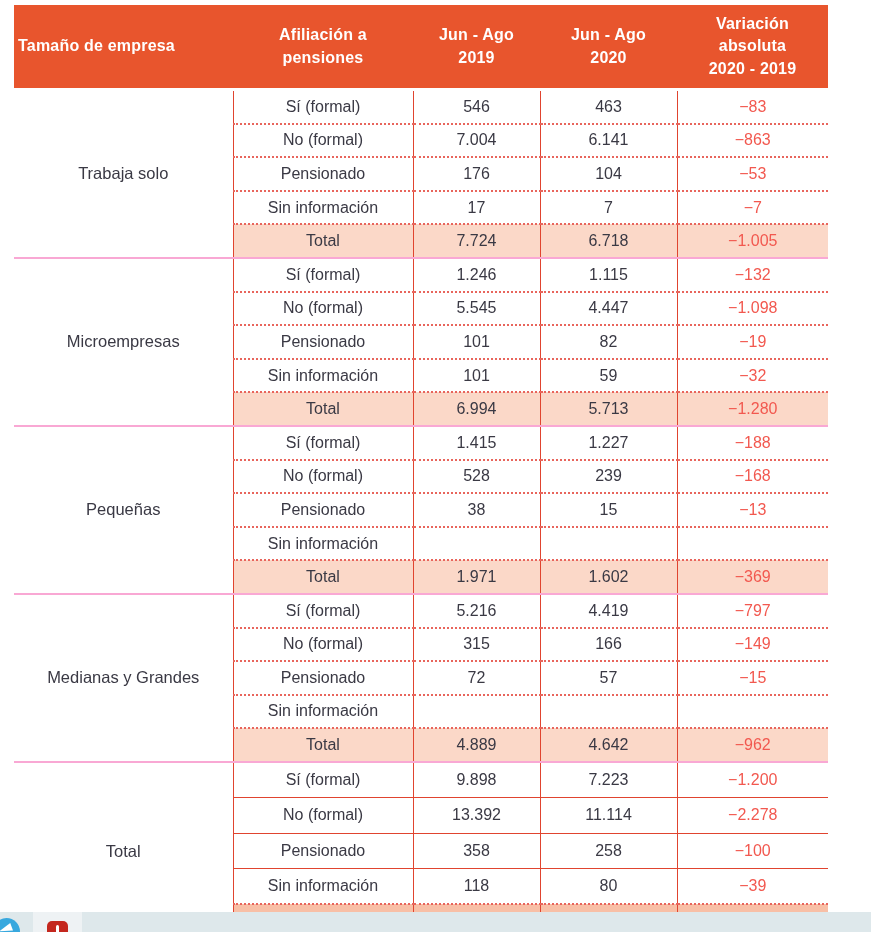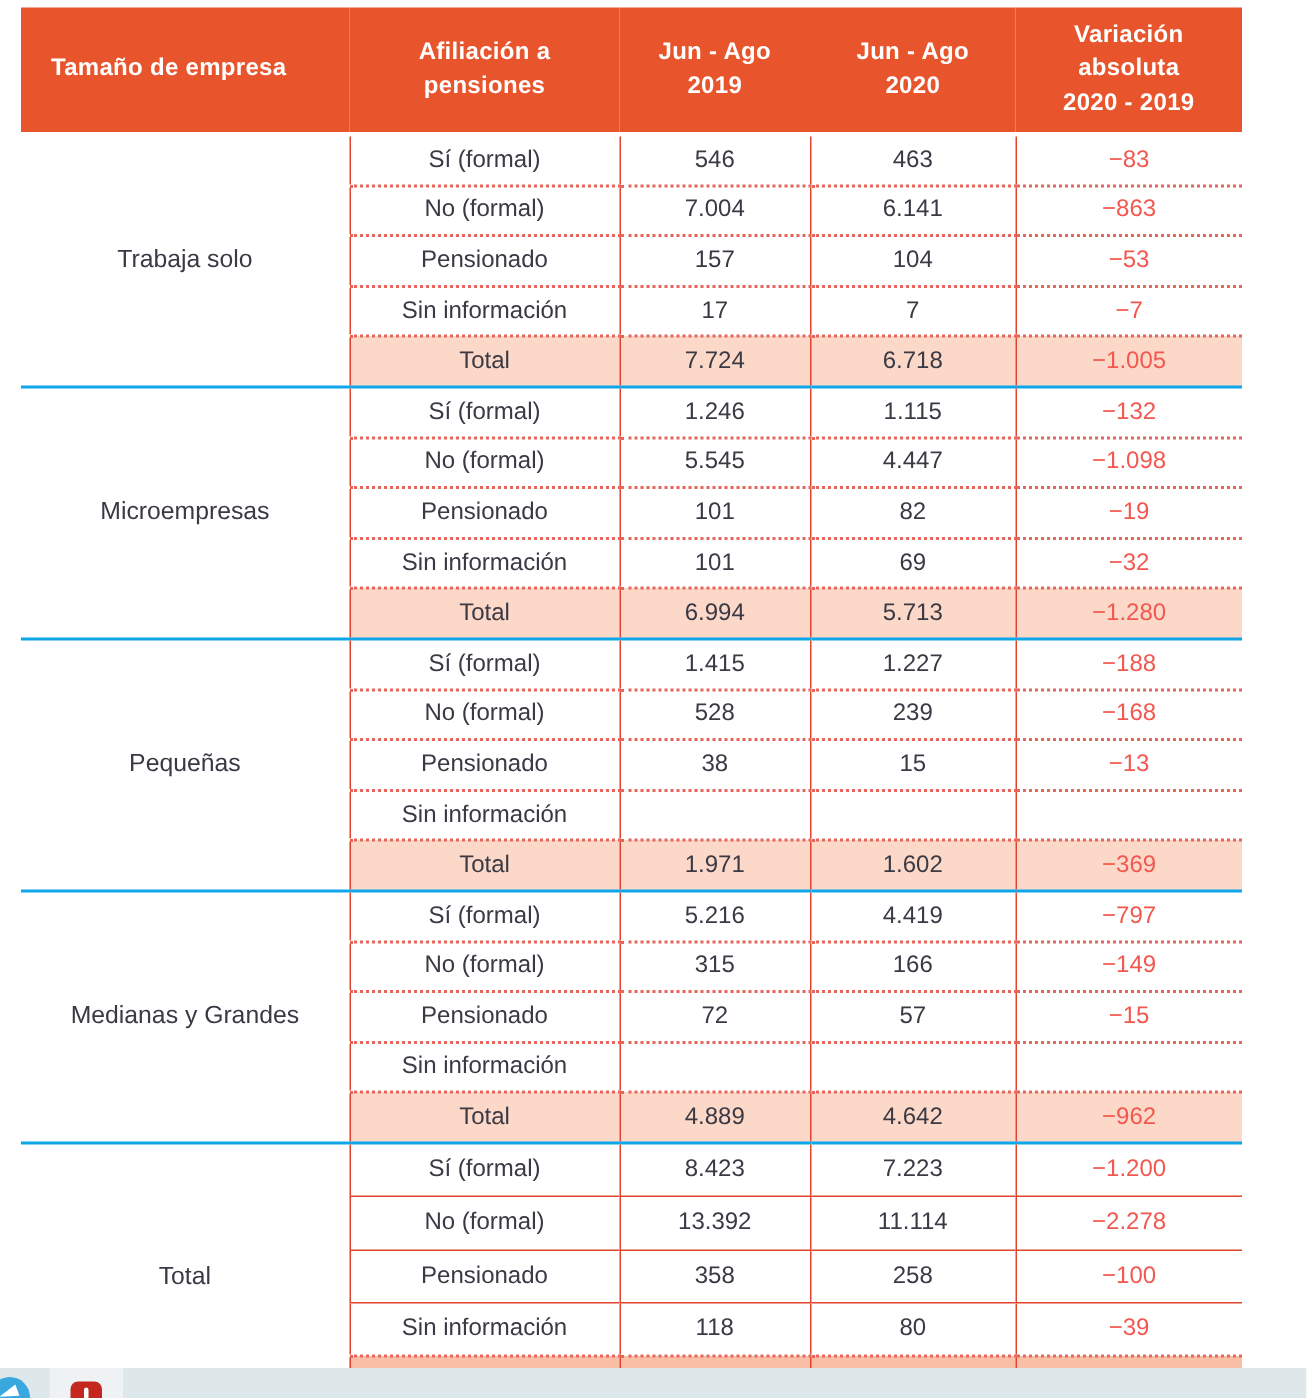--- a/index.html
+++ b/index.html
@@ -31,21 +31,21 @@
     font-weight: bold;
     font-size: 16px;
     line-height: 1.4;
     height: 83px;
     vertical-align: middle;
     text-align: center;
     white-space: pre-line;
     letter-spacing: 0.2px;
     padding: 0;
   }
-  thead th.h-company { text-align: left; padding-left: 20px; }
+  thead th.h-company { text-align: left; padding-left: 4px; }
 
   tr.gap td { height: 3px; padding: 0; border: none; background: #ffffff; }
 
   tbody td {
     height: 31.6px;
     padding: 0 4px;
     font-size: 16px;
     color: #3A3944;
     text-align: center;
     vertical-align: middle;
@@ -59,21 +59,21 @@
 
   tr.sep-dotted td { border-top: 2px dotted #E8655C; }
   tr.sep-solid  td { border-top: 1px solid #E0442F; }
 
   td.var { color: #F2584F; margin-top: 20px; }
 
   tr.total td { background: #FBD8C8; }
   tr.grand td { background: #F8BFA6; font-weight: bold; }
   tr.grand td.var { color: #EF423B; }
 
-  tr.total td, td.company { border-bottom: 2px solid #0ea5e9; }
+  tr.total td, td.company { border-bottom: 2px solid #f9a8d4; }
 
   
   .taskbar {
     position: absolute;
     left: 0; top: 912px;
     width: 871px; height: 20px;
     background: #DEE8EB;
     overflow: hidden;
   }
   .taskbar .active-seg {
@@ -152,21 +152,21 @@
           <td class="c5 var">−83</td>
         </tr>
         <tr class="sep-dotted">
           <td class="c2">No (formal)</td>
           <td class="c3">7.004</td>
           <td class="c4">6.141</td>
           <td class="c5 var">−863</td>
         </tr>
         <tr class="sep-dotted">
           <td class="c2">Pensionado</td>
-          <td class="c3">157</td>
+          <td class="c3">176</td>
           <td class="c4">104</td>
           <td class="c5 var">−53</td>
         </tr>
         <tr class="sep-dotted">
           <td class="c2">Sin información</td>
           <td class="c3">17</td>
           <td class="c4">7</td>
           <td class="c5 var">−7</td>
         </tr>
         <tr class="sep-dotted total">
@@ -190,21 +190,21 @@
         </tr>
         <tr class="sep-dotted">
           <td class="c2">Pensionado</td>
           <td class="c3">101</td>
           <td class="c4">82</td>
           <td class="c5 var">−19</td>
         </tr>
         <tr class="sep-dotted">
           <td class="c2">Sin información</td>
           <td class="c3">101</td>
-          <td class="c4">69</td>
+          <td class="c4">59</td>
           <td class="c5 var">−32</td>
         </tr>
         <tr class="sep-dotted total">
           <td class="c2">Total</td>
           <td class="c3">6.994</td>
           <td class="c4">5.713</td>
           <td class="c5 var">−1.280</td>
         </tr>
         <tr class="">
           <td class="company" rowspan="5">Pequeñas</td>
@@ -264,21 +264,21 @@
         </tr>
         <tr class="sep-dotted total">
           <td class="c2">Total</td>
           <td class="c3">4.889</td>
           <td class="c4">4.642</td>
           <td class="c5 var">−962</td>
         </tr>
         <tr class="tall">
           <td class="company" rowspan="5">Total</td>
           <td class="c2">Sí (formal)</td>
-          <td class="c3">8.423</td>
+          <td class="c3">9.898</td>
           <td class="c4">7.223</td>
           <td class="c5 var">−1.200</td>
         </tr>
         <tr class="tall sep-solid">
           <td class="c2">No (formal)</td>
           <td class="c3">13.392</td>
           <td class="c4">11.114</td>
           <td class="c5 var">−2.278</td>
         </tr>
         <tr class="tall sep-solid">

